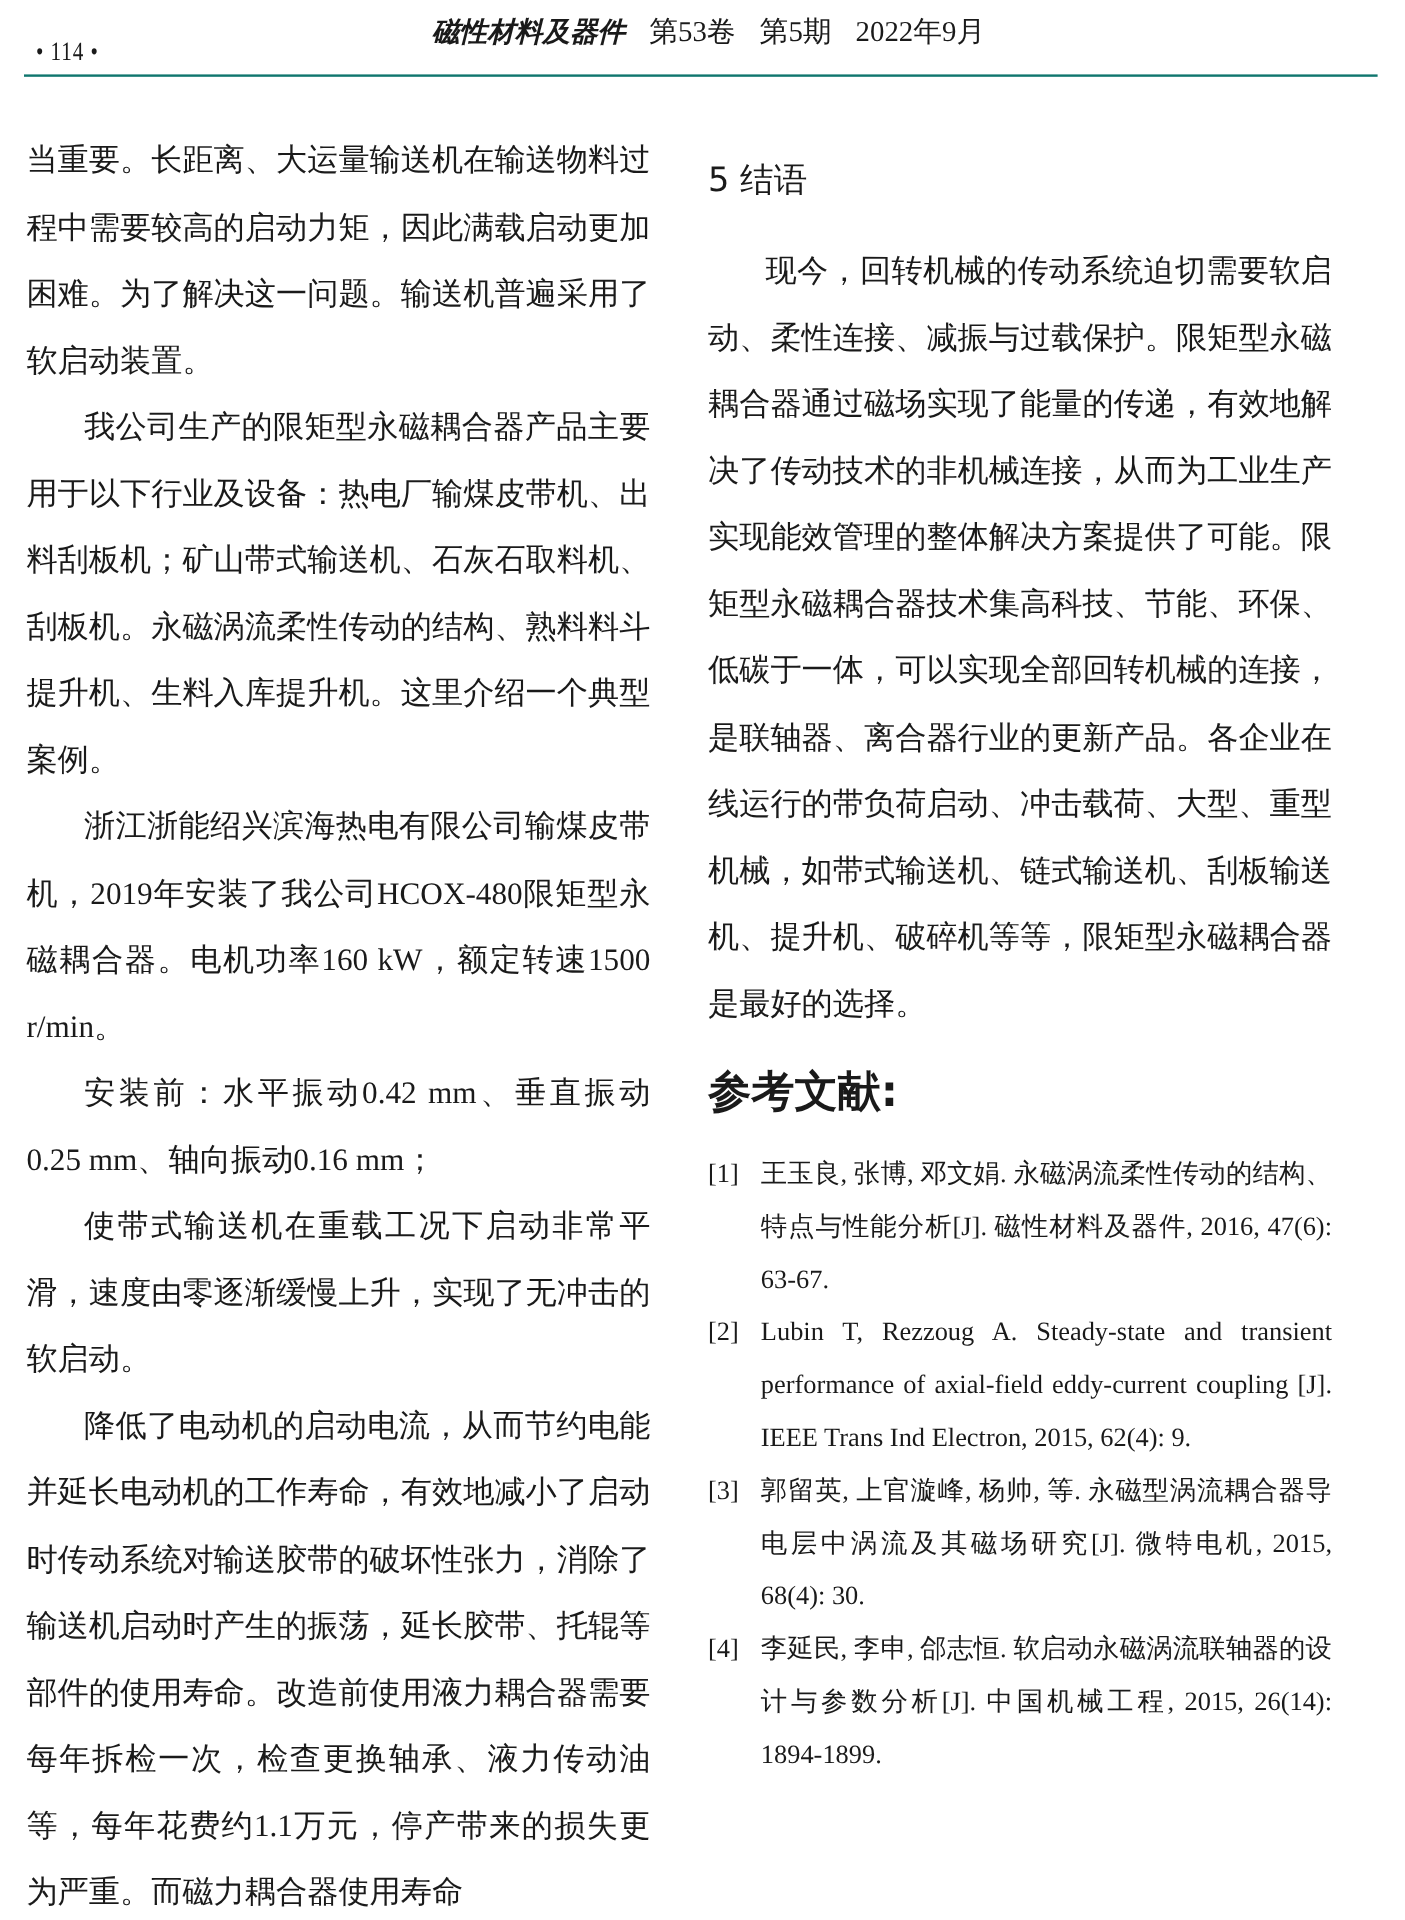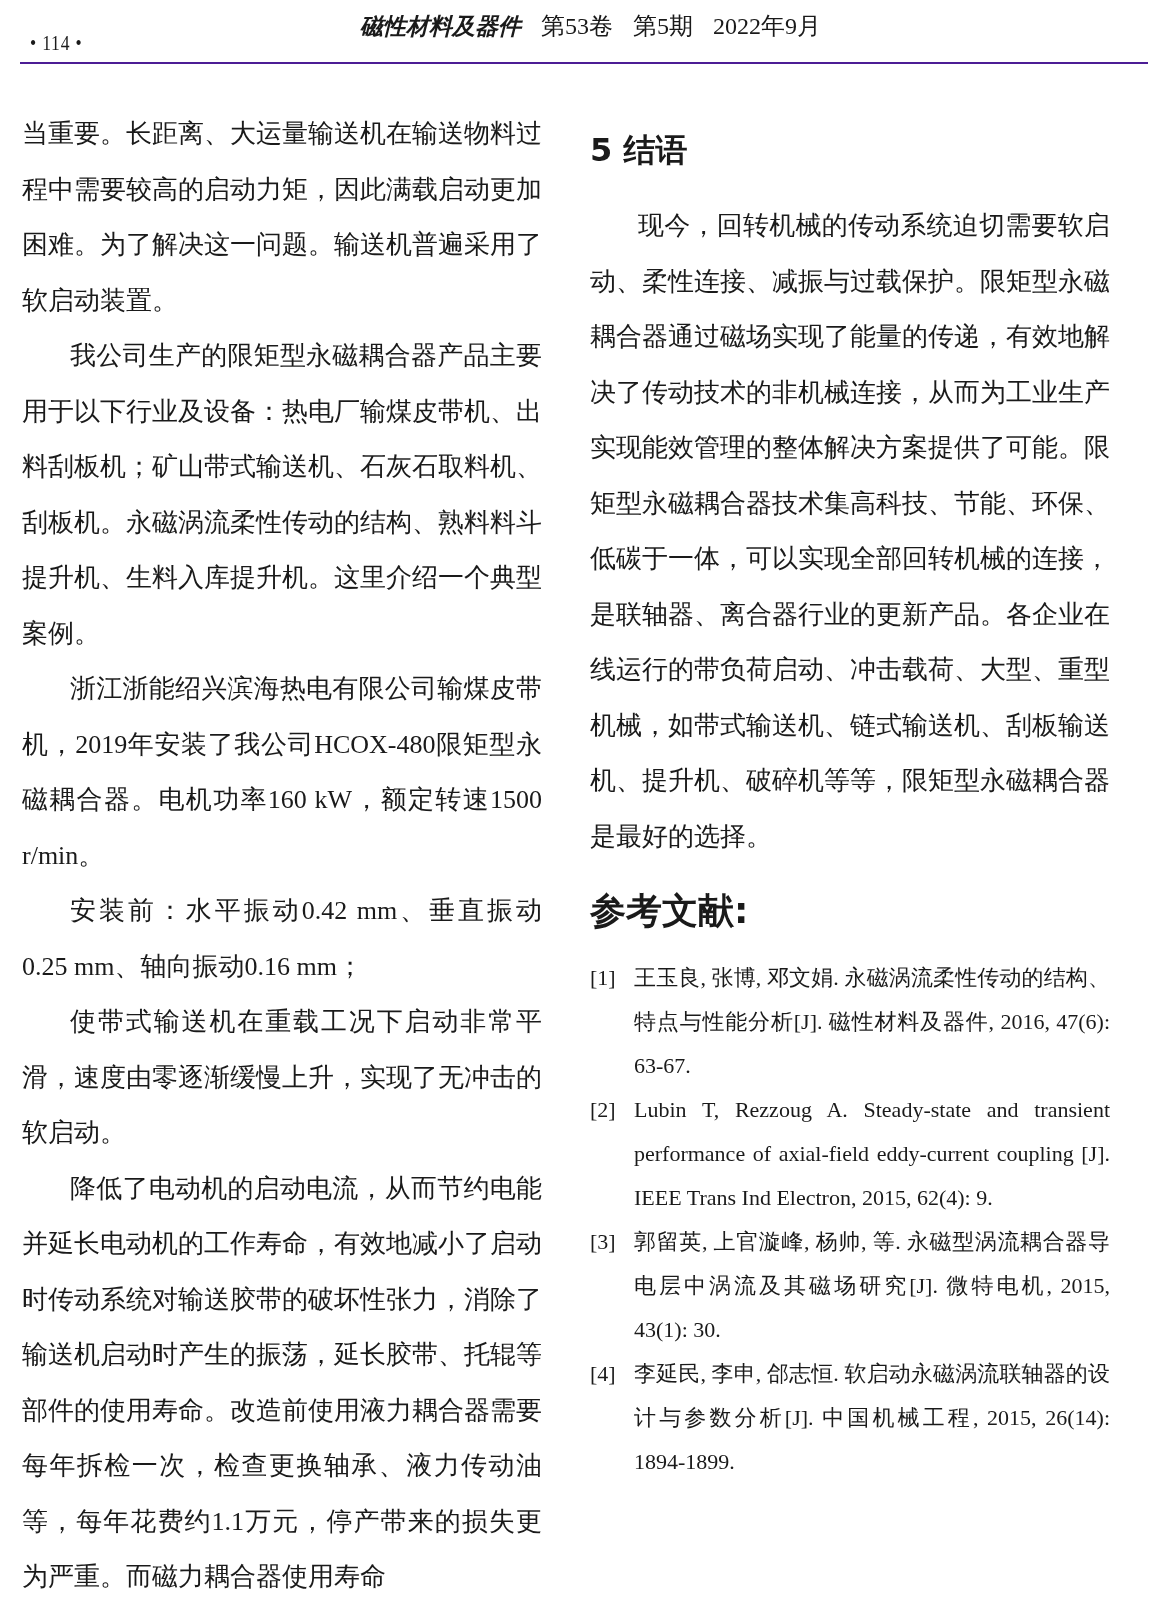--- a/index.html
+++ b/index.html
@@ -3,21 +3,21 @@
 <meta charset="utf-8">
 <style>
   html, body { margin: 0; padding: 0; background: #ffffff; }
   body {
     width: 1171px; height: 1600px; position: relative; overflow: hidden;
     color: #1a1a1a;
     font-family: "Liberation Serif", "DejaVu Serif", serif;
   }
   .header {
     position: absolute; left: 20px; top: 0; width: 1128px; height: 62px;
-    border-bottom: 2px solid #4c1d95;
+    border-bottom: 2px solid #0f766e;
   }
   .page-num {
     position: absolute; left: 10px; top: 30px; font-size: 22px; letter-spacing: 1px;
     transform: scaleX(0.8); transform-origin: left center;
   }
   .running-head {
     position: absolute; left: 340px; top: 10px; font-size: 24px; white-space: nowrap;
   }
   .running-head .journal { font-weight: bold; font-style: italic; margin-right: 14px; font-size: 23px; }
   .running-head span.meta { margin-right: 14px; }
@@ -26,21 +26,21 @@
     position: absolute; top: 106px; width: 520px;
     font-size: 26px; line-height: 55.5px;
   }
   .col.left { left: 22px; }
   .col.right { left: 590px; }
   .col p { margin: 0; text-align: justify; text-align-last: left; }
   .col p.indent { text-indent: 48px; }
 
   .section-title {
     font-family: "DejaVu Sans", "Liberation Sans", sans-serif;
-    font-size: 32px; font-weight: bold; margin: 14px 0 18px 0; line-height: 60px;
+    font-size: 28px; font-weight: normal; margin: 14px 0 18px 0; line-height: 60px;
   }
   .refs-title {
     font-family: "DejaVu Sans", "Liberation Sans", sans-serif;
     font-size: 36px; font-weight: bold; margin: 22px 0 20px 0; line-height: 50px;
   }
   .refs { list-style: none; margin: 0; padding: 0; font-size: 22px; line-height: 44px; }
   .refs li { display: flex; }
   .refs .ref-num { width: 44px; flex: 0 0 44px; }
   .refs .ref-text { flex: 1; text-align: justify; text-align-last: left; }
 
@@ -76,21 +76,21 @@
     <li>
       <span class="ref-num">[1]</span>
       <span class="ref-text">王玉良, 张博, 邓文娟. 永磁涡流柔性传动的结构、特点与性能分析[J]. 磁性材料及器件, 2016, 47(6): 63-67.</span>
     </li>
     <li>
       <span class="ref-num">[2]</span>
       <span class="ref-text">Lubin T, Rezzoug A. Steady-state and transient performance of axial-field eddy-current coupling [J]. IEEE Trans Ind Electron, 2015, 62(4): 9.</span>
     </li>
     <li>
       <span class="ref-num">[3]</span>
-      <span class="ref-text">郭留英, 上官漩峰, 杨帅, 等. 永磁型涡流耦合器导电层中涡流及其磁场研究[J]. 微特电机, 2015, 43(1): 30.</span>
+      <span class="ref-text">郭留英, 上官漩峰, 杨帅, 等. 永磁型涡流耦合器导电层中涡流及其磁场研究[J]. 微特电机, 2015, 68(4): 30.</span>
     </li>
     <li>
       <span class="ref-num">[4]</span>
       <span class="ref-text">李延民, 李申, 郃志恒. 软启动永磁涡流联轴器的设计与参数分析[J]. 中国机械工程, 2015, 26(14): 1894-1899.</span>
     </li>
   </ul>
   <p class="bio">
     
     
   </p>

